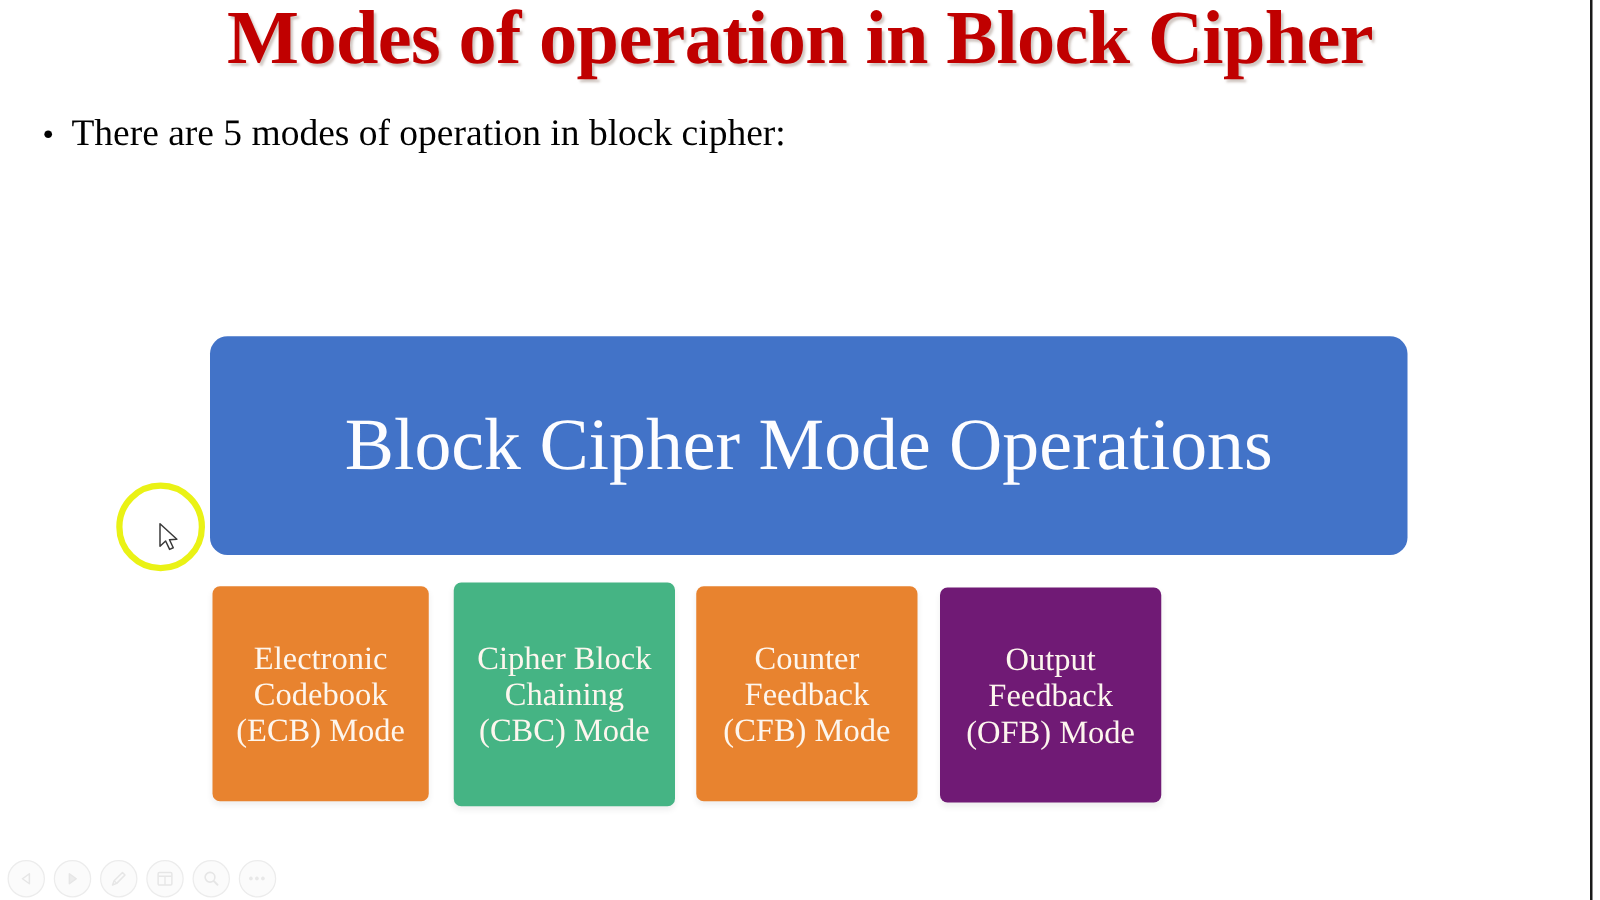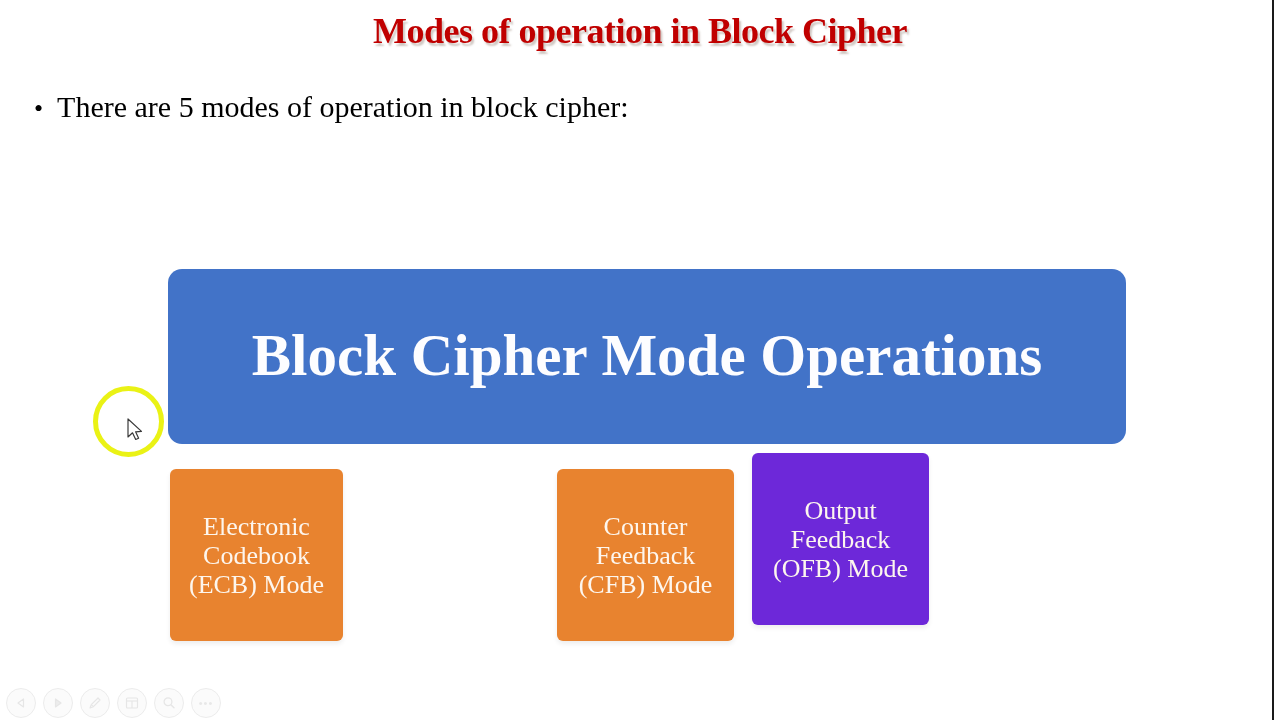--- a/index.html
+++ b/index.html
@@ -42,21 +42,21 @@
 
   
   .title {
     position: absolute;
     left: 0;
     top: 2px;
     width: 1280px;
     text-align: center;
     font-family: "Liberation Serif", serif;
     font-weight: bold;
-    font-size: 36px;
+    font-size: 61px;
     line-height: 58px;
     letter-spacing: -0.5px;
     color: #c00000;
     text-shadow: 2px 3px 2px rgba(150,130,120,0.45);
     white-space: nowrap;
   }
 
   
   .bullet-row {
     position: absolute;
@@ -95,21 +95,21 @@
     width: 958px;
     height: 175px;
     background: #4273c8;
     border-radius: 14px;
     display: flex;
     align-items: center;
     justify-content: center;
   }
   .banner-label {
     font-family: "Liberation Serif", serif;
-    font-weight: bold;
+    font-weight: normal;
     font-size: 59px;
     line-height: 64px;
     color: #fdfdff;
     white-space: nowrap;
     letter-spacing: 0px;
     padding-bottom: 4px;
   }
 
   .mode-box {
     position: absolute;
@@ -124,21 +124,21 @@
     font-size: 26px;
     line-height: 29px;
     color: #fdf6ee;
     text-align: center;
     white-space: pre-line;
   }
 
   .mode-ecb { left: 170px; top: 469px; width: 173px; height: 172px; background: #e8832f; }
   .mode-cbc { left: 363px; top: 466px; width: 177px; height: 179px; background: #45b484; }
   .mode-cfb { left: 557px; top: 469px; width: 177px; height: 172px; background: #e8832f; }
-  .mode-ofb { left: 752px; top: 453px; width: 177px; height: 172px; background: #6d28d9; }
+  .mode-ofb { left: 752px; top: 470px; width: 177px; height: 172px; background: #701a75; }
   .mode-ctr { left: 946px; top: 469px; width: 180px; height: 172px; background: #e8832f; }
 
   
   .click-ring {
     position: absolute;
     left: 93px;
     top: 386px;
     width: 71px;
     height: 71px;
     border: 5px solid #eaf215;
@@ -199,20 +199,25 @@
     <div class="banner">
       <span class="banner-label">Block Cipher Mode Operations</span>
     </div>
 
     <div class="mode-box mode-ecb">
       <span class="mode-label">Electronic
 Codebook
 (ECB) Mode</span>
     </div>
 
+    <div class="mode-box mode-cbc">
+      <span class="mode-label">Cipher Block
+Chaining
+(CBC) Mode</span>
+    </div>
 
     <div class="mode-box mode-cfb">
       <span class="mode-label">Counter
 Feedback
 (CFB) Mode</span>
     </div>
 
     <div class="mode-box mode-ofb">
       <span class="mode-label">Output
 Feedback

